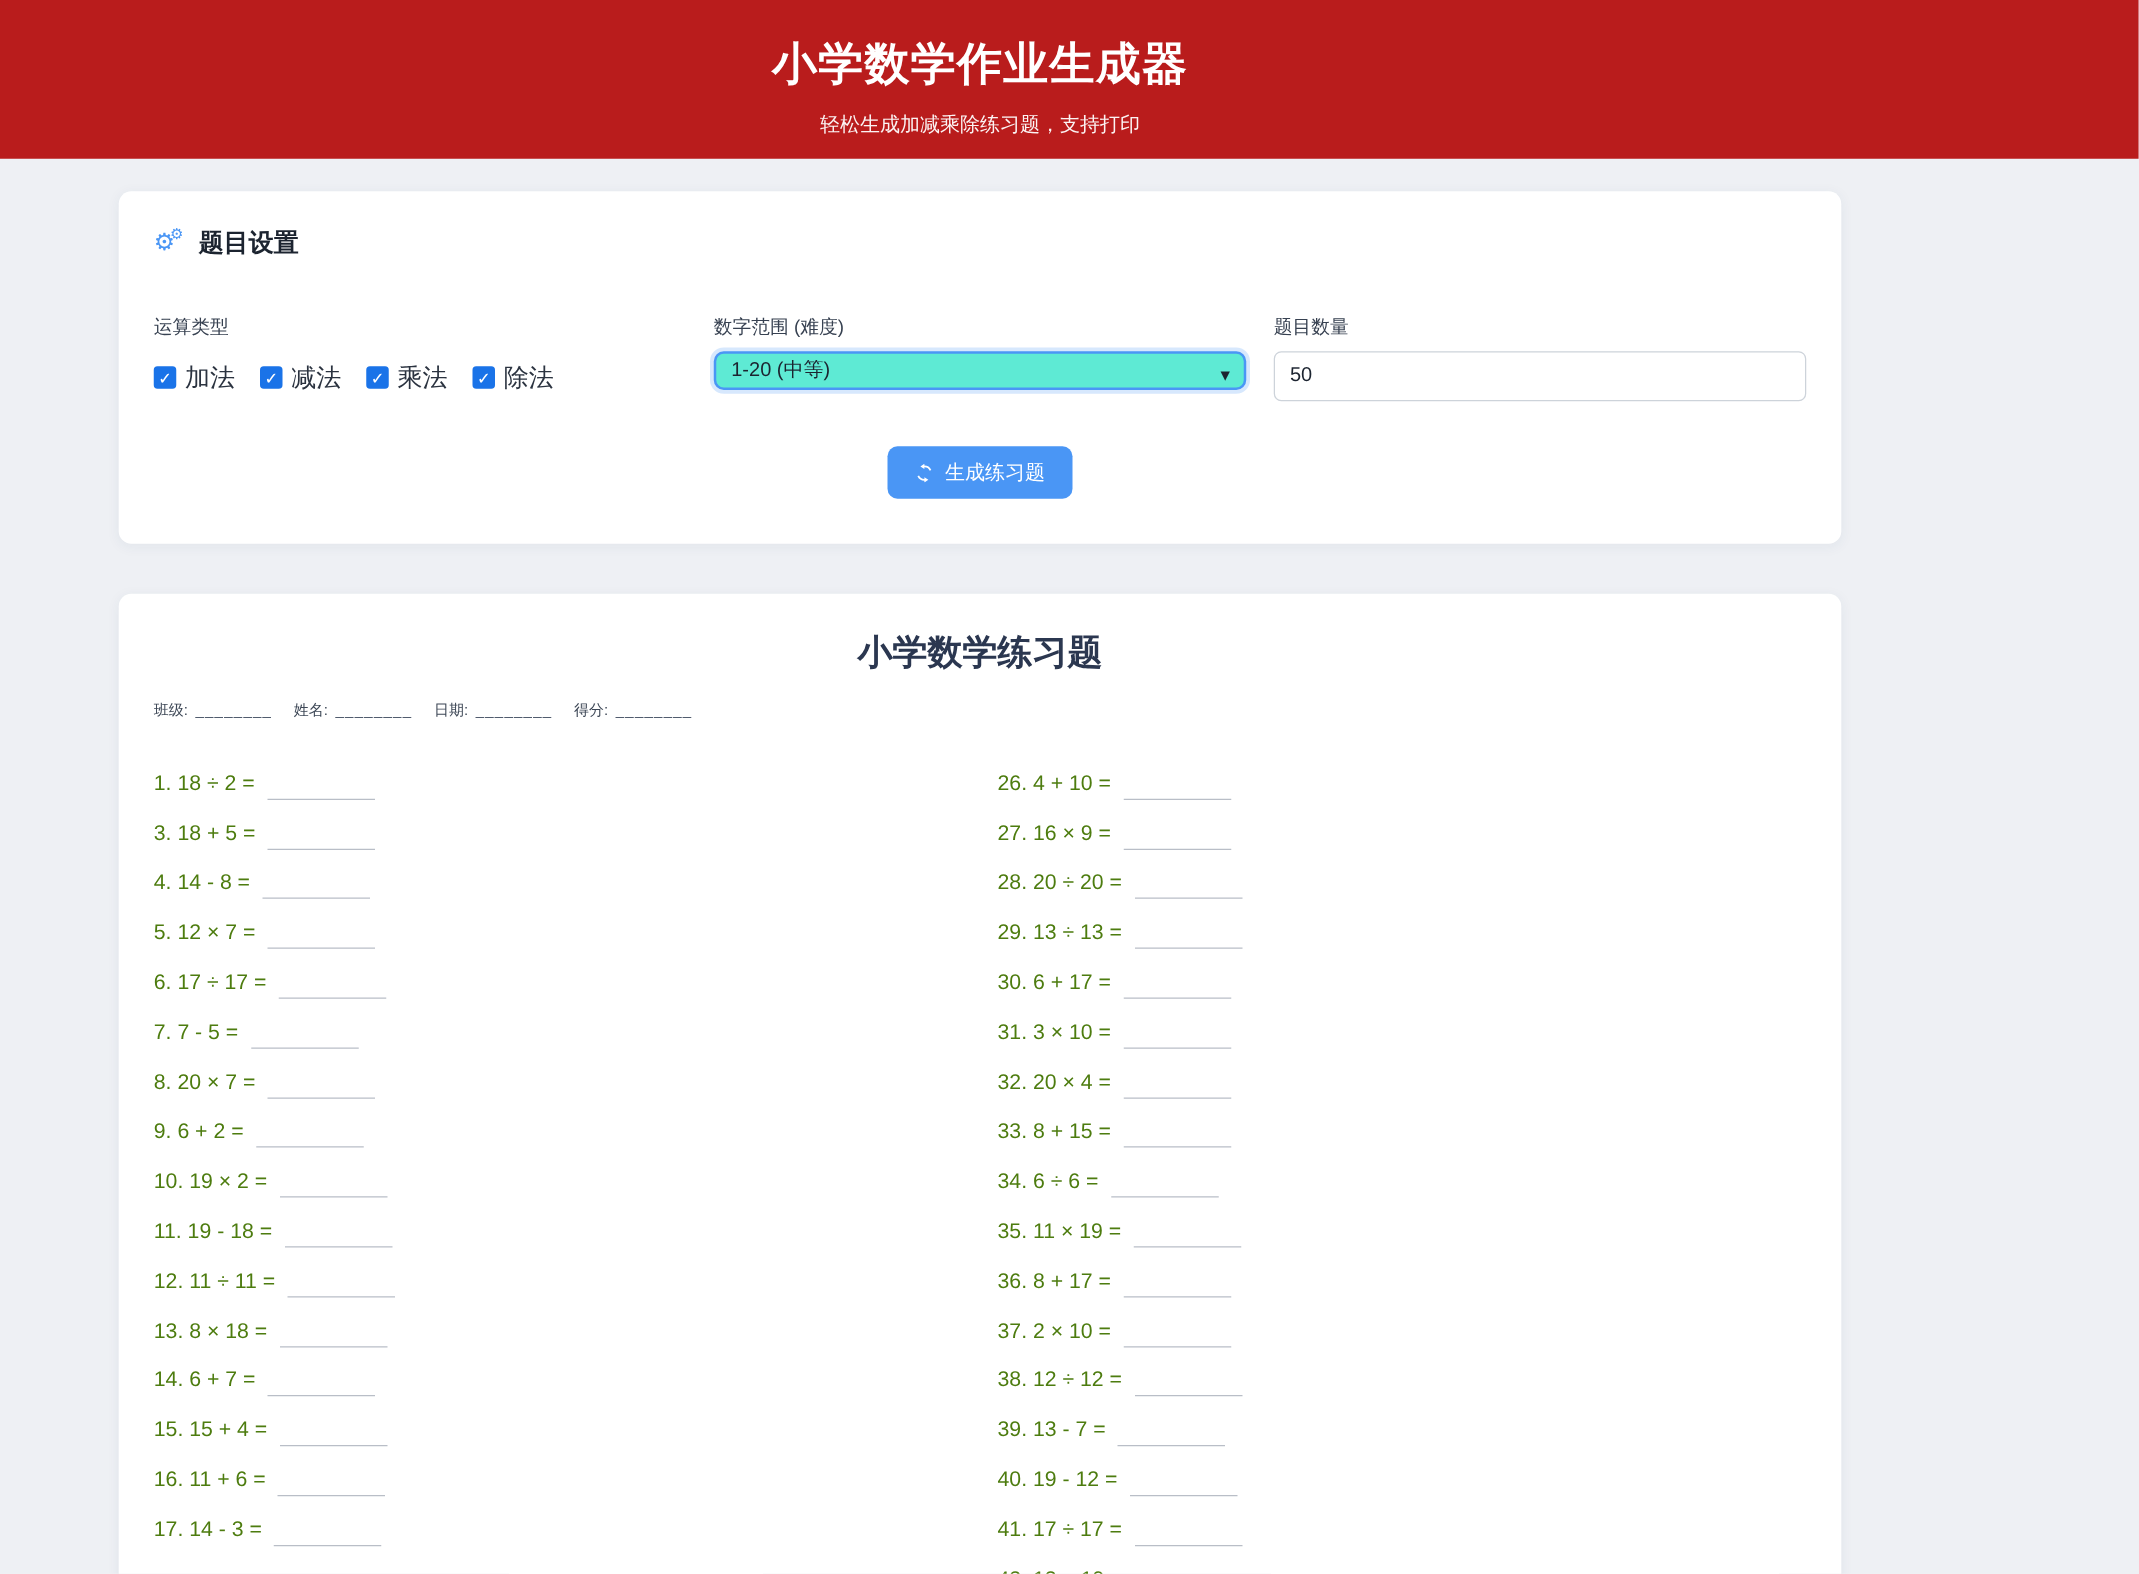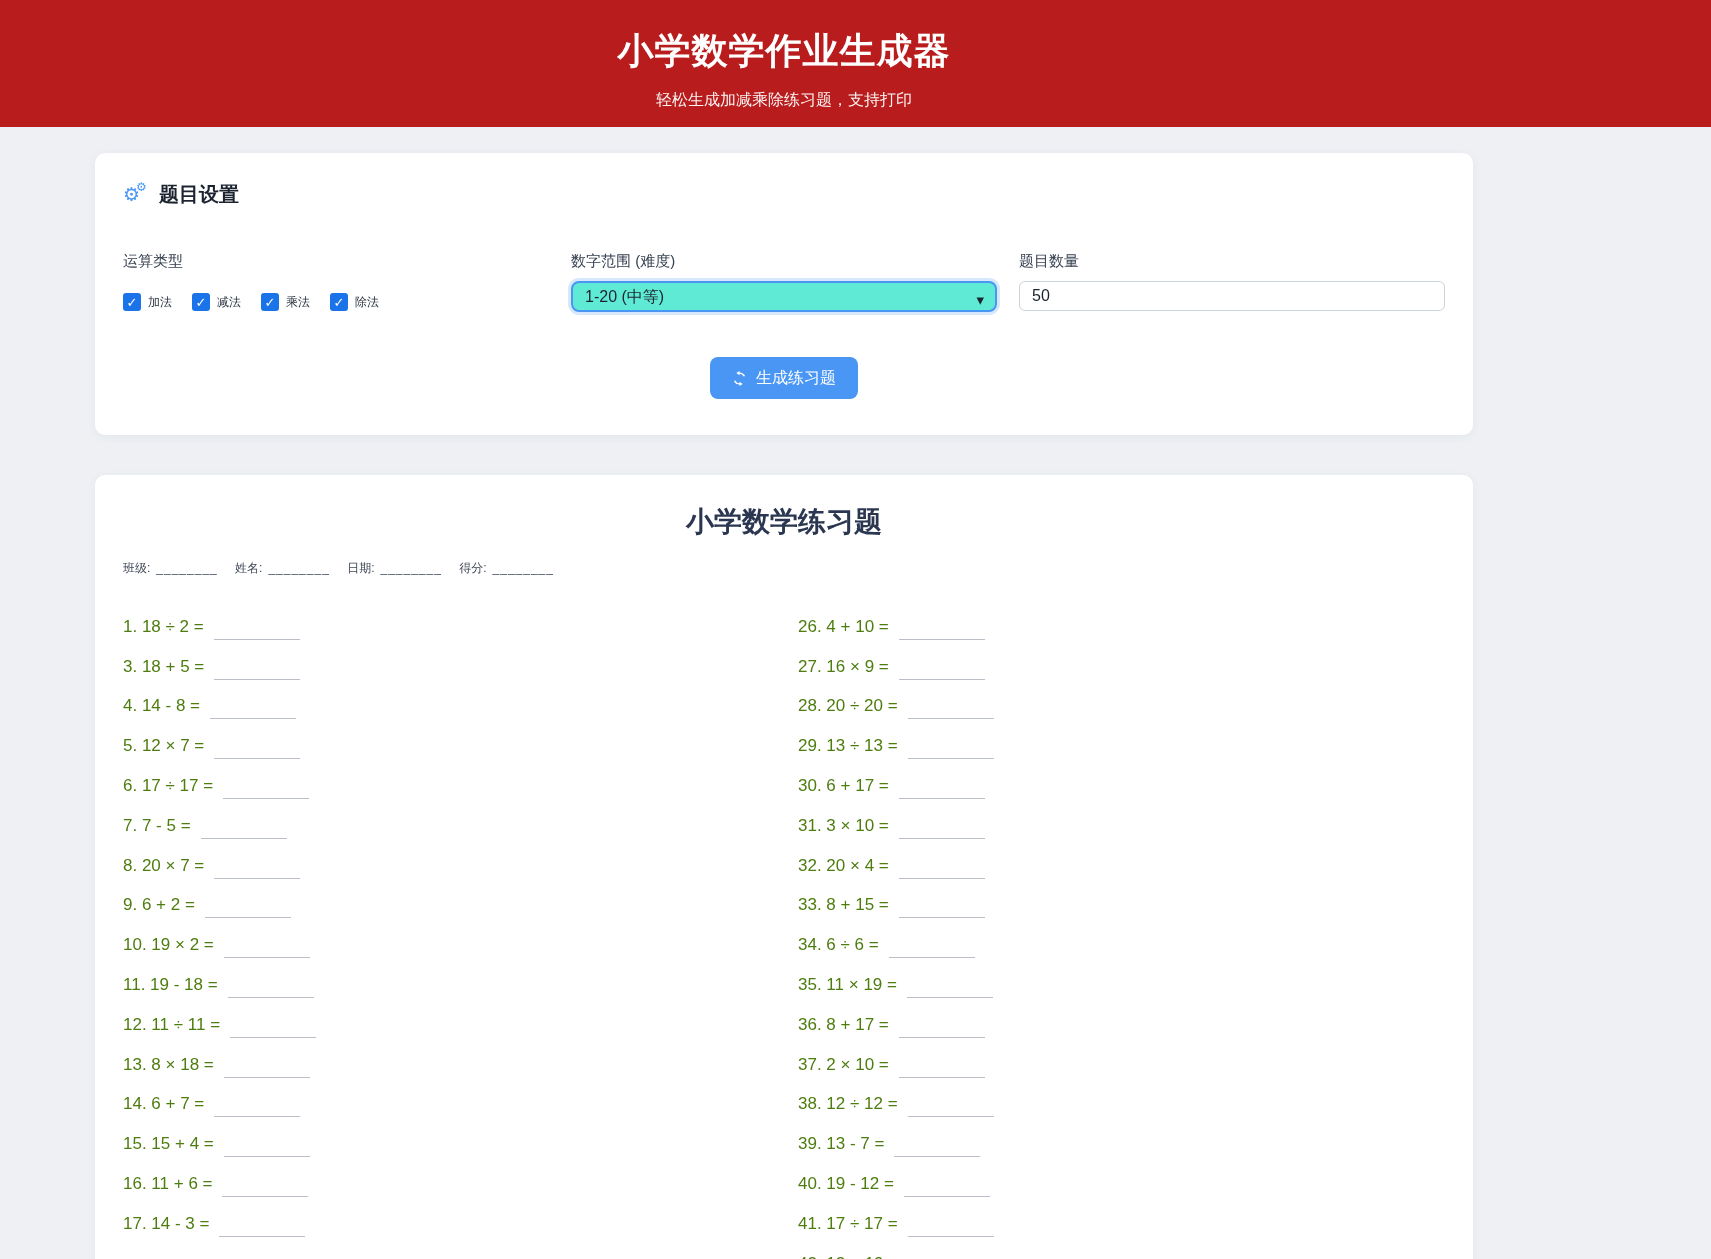--- a/index.html
+++ b/index.html
@@ -37,21 +37,21 @@
     margin-bottom: 44px;
   }
   .gears { position: relative; width: 26px; height: 22px; color: #4a96f5; }
   .gear-main { position: absolute; left: 0; top: 1px; font-size: 19px; line-height: 19px; }
   .gear-small { position: absolute; left: 13px; top: -3px; font-size: 12px; line-height: 12px; }
 
   .form-row { display: grid; grid-template-columns: 1fr 1fr 1fr; gap: 22px; }
   .field-label { font-size: 15px; color: #374151; margin-bottom: 10px; }
   .ops-row { display: flex; align-items: center; gap: 20px; height: 42px; }
   .op { display: flex; align-items: center; gap: 7px; cursor: pointer; }
-  .op-label { font-size: 12px; color: #2b3340; }
+  .op-label { font-size: 20px; color: #2b3340; }
   .cb {
     width: 18px; height: 18px; border-radius: 3px;
     background: #1a73e8; display: flex; align-items: center; justify-content: center;
   }
   .cb-mark { color: #fff; font-size: 13px; font-weight: 700; line-height: 1; }
 
   .select-wrap { position: relative; }
   select.range-select {
     width: 100%; height: 31px;
     font-size: 16px; color: #1c2430;
@@ -60,21 +60,21 @@
     background: #5eead4;
     box-shadow: 0 0 0 3px rgba(74,150,245,.22);
     appearance: none; -webkit-appearance: none;
     font-family: inherit;
   }
   .select-chevron {
     position: absolute; right: 13px; top: 10px;
     font-size: 15px; color: #1c2430; pointer-events: none;
   }
   input.count-input {
-    width: 100%; height: 30px;
+    width: 100%; height: 40px;
     font-size: 16px; color: #1c2430;
     padding: 0 12px;
     border: 1px solid #cdd3da; border-radius: 6px;
     background: #fff; font-family: inherit;
   }
 
   .generate-btn {
     display: flex; align-items: center; gap: 9px;
     margin: 34px auto 8px; height: 42px; padding: 0 22px;
     background: #4a96f5; color: #fff;

